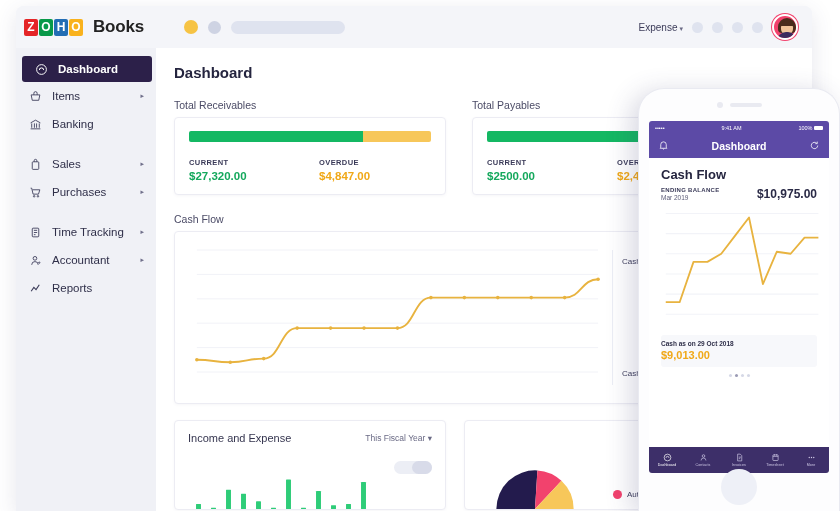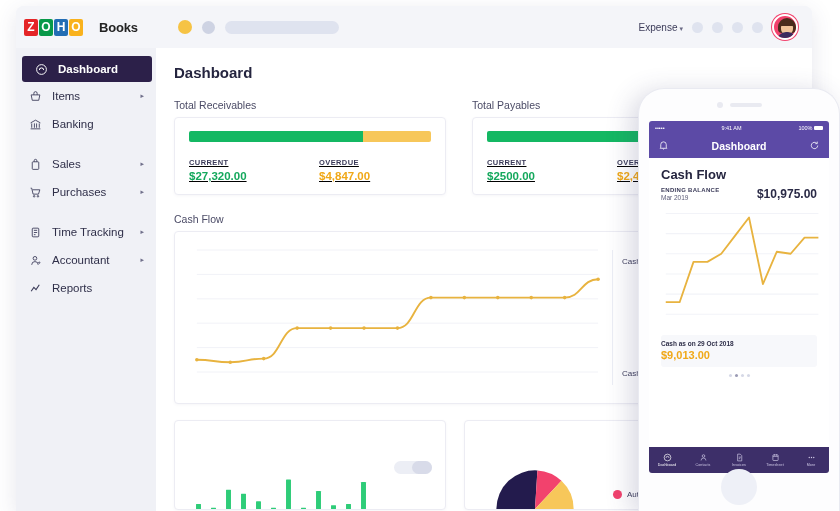--- a/index.html
+++ b/index.html
@@ -29,21 +29,21 @@
   .zoho-tiles span {
     width: 14px; height: 17px; border-radius: 2px;
     color:#fff; font-size: 12px; font-weight: 700;
     display:flex; align-items:center; justify-content:center;
     font-family:"Liberation Sans", sans-serif;
   }
   .zt-z { background:#e42527; }
   .zt-o1 { background:#089949; }
   .zt-h { background:#226db4; }
   .zt-o2 { background:#f9b21d; }
-  .books-word { font-size:13px; font-weight:700; color:#232323; margin-left:16px; letter-spacing:-.2px;}
+  .books-word { font-size:17px; font-weight:700; color:#232323; margin-left:10px; letter-spacing:-.2px;}
 
   .chrome-center { display:flex; align-items:center; gap:10px; margin-left: 40px; }
   .dot-amber { width:14px;height:14px;border-radius:50%;background:#f6c344; }
   .dot-gray { width:13px;height:13px;border-radius:50%;background:#ced3e3; }
   .url-pill { width:114px;height:13px;border-radius:7px;background:#dfe3ef; }
 
   .chrome-right { margin-left:auto; display:flex; align-items:center; gap:9px; padding-right:14px;}
   .org-name { font-size:10px; color:#3c3c5a; }
   .caret { font-size:7px; color:#6a6a85; margin-left:2px; }
   .hdot { width:11px;height:11px;border-radius:50%;background:#dfe3ef; }
@@ -85,21 +85,21 @@
   .main {
     flex:1; background:#ffffff; padding: 16px 0 0 18px;
     position:relative; overflow:hidden;
   }
   .page-title { font-size:15px; font-weight:700; color:#25253f; margin-bottom:18px; }
 
   .card-row { display:flex; gap:18px; }
   .card-label { font-size:10.5px; color:#4b4b66; margin-bottom:6px; }
   .stat-card {
     background:#fff; border:1px solid #ececf3; border-radius:4px;
-    padding:13px 14px 12px 14px; box-shadow:0 1px 3px rgba(70,70,110,.05);text-decoration:underline;
+    padding:13px 14px 12px 14px; box-shadow:0 1px 3px rgba(70,70,110,.05);
   }
   .bar-track { height:11px; border-radius:2px; display:flex; overflow:hidden; margin-bottom:16px; }
   .bar-green { background:#14b863; }
   .bar-amber { background:#f7c75a; }
   .stat-cols { display:flex; }
   .stat-kicker { font-size:7.5px; font-weight:700; letter-spacing:.4px; color:#3a3a58; margin-bottom:3px; }
   .stat-amt { font-size:11.5px; font-weight:700; }
   .amt-green { color:#14a85c; }
   .amt-amber { color:#f0a817; }
 
@@ -387,20 +387,27 @@
               </g>
           </svg>
           <div class="divider"></div>
           <div class="flow-legend" style="top:25px;">Cash as o</div>
           <div class="flow-legend" style="top:137px;">Cash as o</div>
         </div>
 
         <div class="bottom-row">
 
           <div class="wide-card" style="width:272px;">
+            <div class="wc-head">
+              <div class="wc-title">Income and Expense</div>
+              <div class="wc-drop">
+                <span>This Fiscal Year</span>
+                <span>▾</span>
+              </div>
+            </div>
             <div style="position:absolute;right:13px;top:40px;">
               <div class="toggle-pill">
                 <div class="toggle-knob"></div>
               </div>
             </div>
             <svg id="bars-svg" viewBox="0 0 200 50" preserveAspectRatio="none" style="position:absolute;left:16px;bottom:0;width:180px;height:32px;">
               <g id="bars-g">
                   <rect x="5.583333333333334" y="42" width="5.5" height="8" fill="#2ecc78" rx="0.5"></rect>
                   <rect x="22.25" y="48" width="5.5" height="2" fill="#2ecc78" rx="0.5"></rect>
                   <rect x="38.91666666666667" y="20" width="5.5" height="30" fill="#2ecc78" rx="0.5"></rect>

